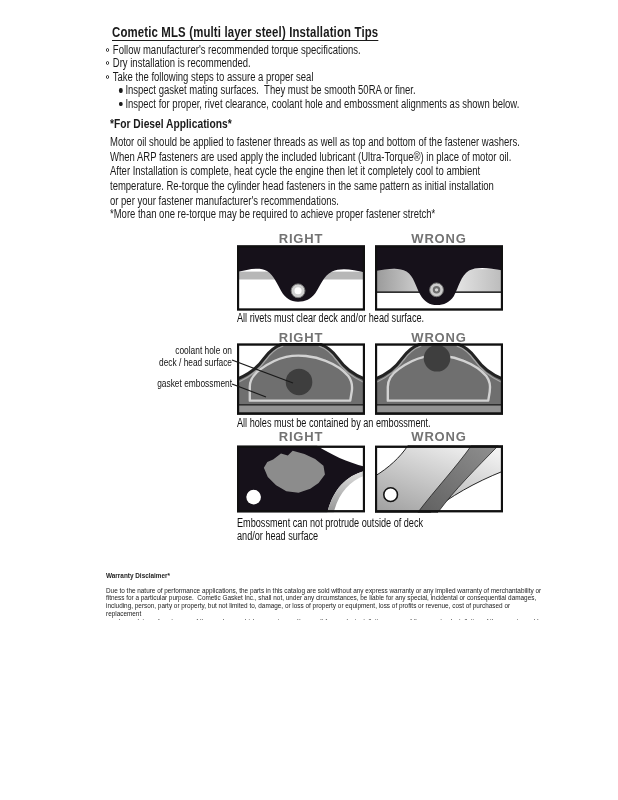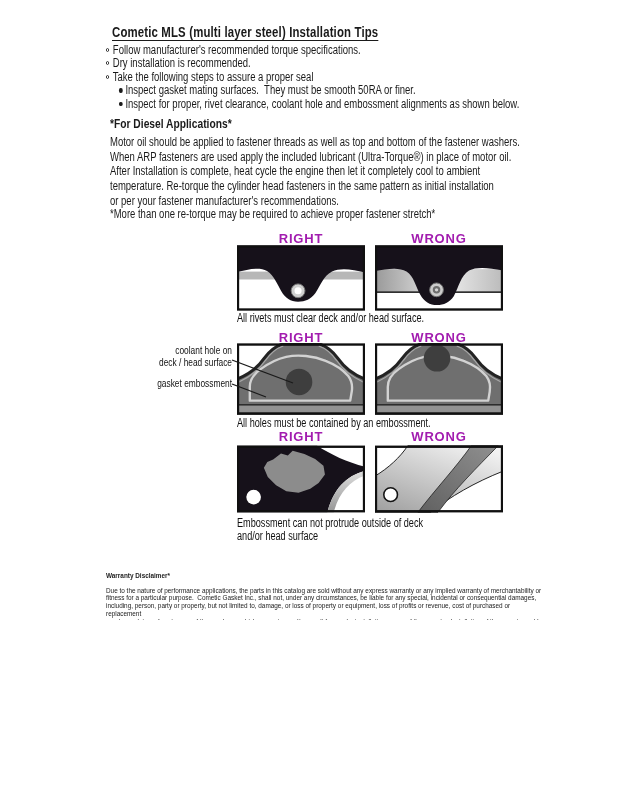--- a/index.html
+++ b/index.html
@@ -25,21 +25,21 @@
   .b-row.sub { margin-left:17px; }
   .ring { flex:none; width:4px; height:4px; border:1px solid #2a2a2a; border-radius:50%; margin:4px 5px 0 0; }
   .dot  { flex:none; width:4.5px; height:4.5px; background:#1a1a1a; border-radius:50%; margin:4px 4px 0 0; }
 
   .h2 { font-size:13.5px; font-weight:bold; white-space:nowrap; }
   .para { font-size:12.5px; line-height:15px; width:560px; }
   .note { font-size:12.5px; white-space:nowrap; }
 
   .rw-label {
     width:128px; text-align:center;
-    font-size:13px; font-weight:700; letter-spacing:0.8px; color:#a21caf;
+    font-size:13px; font-weight:700; letter-spacing:0.8px; color:#737373;
   }
   .caption { font-size:12px; line-height:13px; color:#111; width:360px; }
   .side-label { font-size:11px; line-height:11.5px; text-align:right; color:#111; }
 
   .diagram-box { display:block; }
 
   .warranty { width:440px; font-size:6.4px; line-height:7.7px; color:#222; }
   .warranty .w-head { font-weight:bold; margin-bottom:7px; }
   .warranty p { margin-bottom:6.2px; }
 

